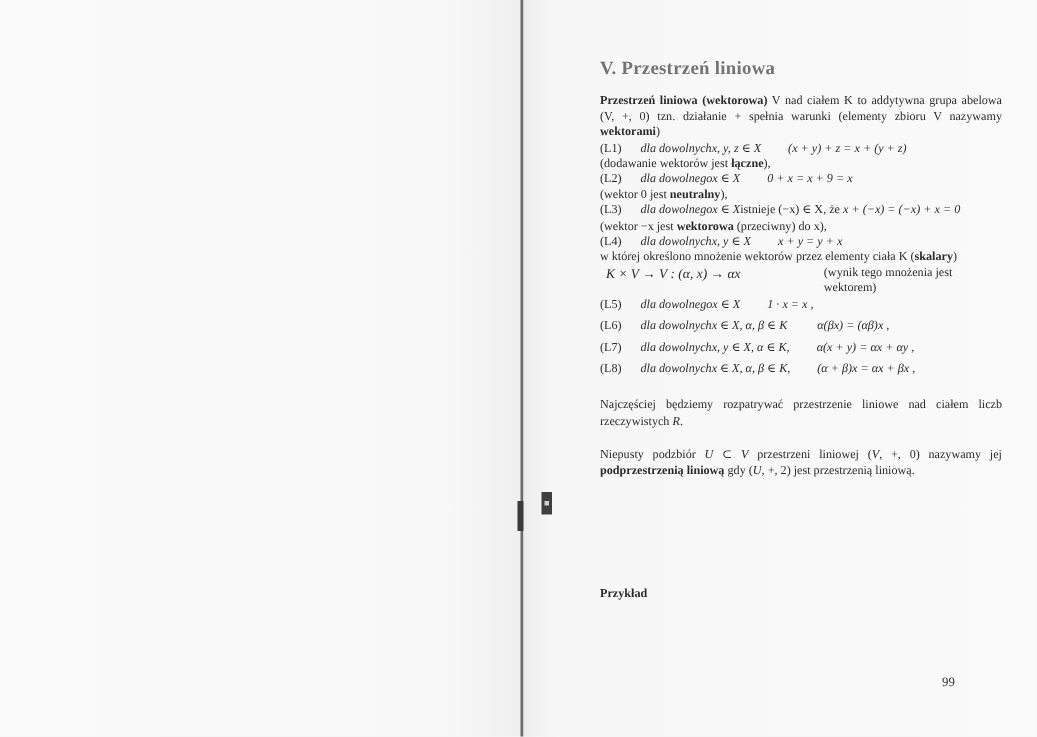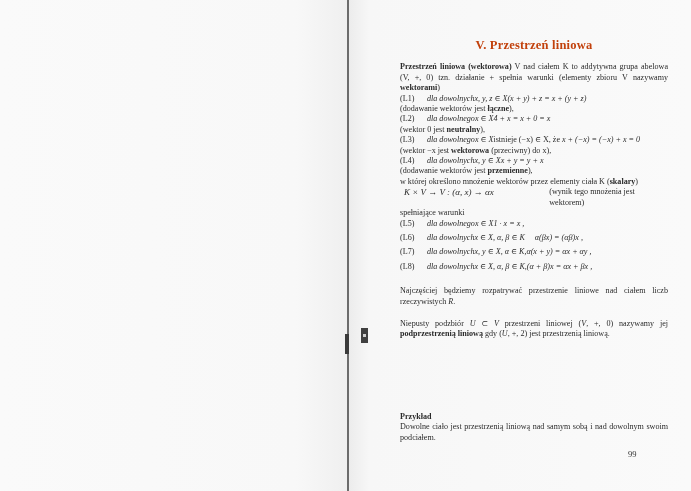--- a/index.html
+++ b/index.html
@@ -31,30 +31,30 @@
       position: absolute; left: 361px; top: 328px; width: 7px; height: 15px;
       background: #3f3f3f;
       display: flex; align-items: center; justify-content: center;
     }
     .marker span { width: 3px; height: 3px; background: #cfcfcf; display: block; }
     .content {
       position: absolute; left: 400px; top: 40px; width: 268px;
       font-size: 8.1px; line-height: 10.4px;
     }
     .title {
-      text-align: center; font-weight: bold; font-size: 12.5px;
-      margin: 0 0 12px 0; letter-spacing: 0.2px; color: #c2410c;
+      text-align: left; font-weight: bold; font-size: 12.5px;
+      margin: 0 0 12px 0; letter-spacing: 0.2px; color: #737373;
     }
     .para { margin: 0; text-align: justify; }
     .b { font-weight: bold; margin-top: 48px; }
     .m { font-style: italic; }
     .row { display: flex; white-space: nowrap; }
     .lab { width: 27px; flex: none; }
     .cond { flex: none; font-style: italic; }
-    .formula { margin-left: 0; font-style: italic; }
+    .formula { margin-left: 18px; font-style: italic; }
     .gap { height: 10px; }
     .gap-sm { height: 4px; }
     .map-line { display: flex; padding-left: 4px; gap: 31px; }
     .map-line .formula { margin-left: 0; font-size: 9px; width: 118px; }
     .page-number {
       position: absolute; left: 628px; top: 449px; font-size: 8.5px; color: #333;
     }
   </style>
 </head>
 <body>
@@ -80,62 +80,60 @@
       <span class="cond">dla dowolnych </span>
       <span class="m">x, y, z ∈ X</span>
       <span class="formula">(x + y) + z = x + (y + z)</span>
     </div>
     <div><span>(dodawanie wektorów jest </span><span class="b">łączne</span><span>),</span></div>
 
     <div class="row">
       <span class="lab">(L2)</span>
       <span class="cond">dla dowolnego </span>
       <span class="m">x ∈ X</span>
-      <span class="formula">4 + x = x + 0 = x</span>
+      <span class="formula">0 + x = x + 9 = x</span>
     </div>
     <div><span>(wektor 0 jest </span><span class="b">neutralny</span><span>),</span></div>
 
     <div class="row">
       <span class="lab">(L3)</span>
       <span class="cond">dla dowolnego </span>
       <span class="m">x ∈ X</span>
       <span> istnieje (−x) ∈ X, że </span>
       <span class="m" style="margin-left:2px">x + (−x) = (−x) + x = 0</span>
     </div>
     <div><span>(wektor −x jest </span><span class="b">wektorowa</span><span> (przeciwny) do x),</span></div>
 
     <div class="row">
       <span class="lab">(L4)</span>
       <span class="cond">dla dowolnych </span>
       <span class="m">x, y ∈ X</span>
       <span class="formula">x + y = y + x</span>
     </div>
-    <div><span>(dodawanie wektorów jest </span><span class="b">przemienne</span><span>),</span></div>
 
     <p class="para"><span>w której określono mnożenie wektorów przez elementy ciała K (</span><span class="b">skalary</span><span>)</span></p>
 
     <div class="map-line">
       <span class="formula">K × V → V : (α, x) → αx</span>
       <span>(wynik tego mnożenia jest wektorem)</span>
     </div>
 
-    <div>spełniające warunki</div>
 
     <div class="row">
       <span class="lab">(L5)</span>
       <span class="cond">dla dowolnego </span>
       <span class="m">x ∈ X</span>
       <span class="formula">1 · x = x ,</span>
     </div>
     <div class="gap-sm"></div>
     <div class="row">
       <span class="lab">(L6)</span>
       <span class="cond">dla dowolnych </span>
       <span class="m">x ∈ X,  α, β ∈ K</span>
-      <span class="formula" style="margin-left:10px">α(βx) = (αβ)x ,</span>
+      <span class="formula" style="margin-left:20px">α(βx) = (αβ)x ,</span>
     </div>
     <div class="gap-sm"></div>
     <div class="row">
       <span class="lab">(L7)</span>
       <span class="cond">dla dowolnych </span>
       <span class="m">x, y ∈ X, α ∈ K,</span>
       <span class="formula">α(x + y) = αx + αy ,</span>
     </div>
     <div class="gap-sm"></div>
     <div class="row">
@@ -149,17 +147,16 @@
 
     <p class="para"><span>Najczęściej będziemy rozpatrywać przestrzenie liniowe nad ciałem liczb rzeczywistych </span><span class="m">R</span><span>.</span></p>
 
     <div class="gap" style="height:12px"></div>
 
     <p class="para"><span>Niepusty podzbiór </span><span class="m">U ⊂ V</span><span>  przestrzeni liniowej (</span><span class="m">V</span><span>, +, 0) nazywamy jej </span><span class="b">podprzestrzenią  liniową</span><span> gdy (</span><span class="m">U</span><span>, +, 2) jest przestrzenią liniową.</span></p>
 
     <div class="gap" style="height:24px"></div>
 
     <div class="b">Przykład</div>
-    <p class="para">Dowolne ciało jest przestrzenią liniową nad samym sobą i nad dowolnym swoim podciałem.</p>
   </div>
 
   <div class="page-number">99</div>
 </div>
 
 </body></html>

